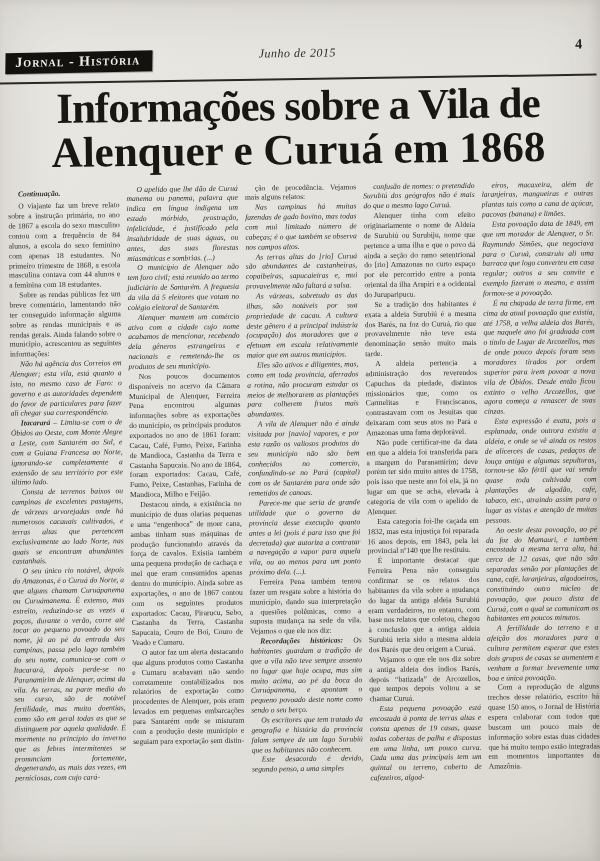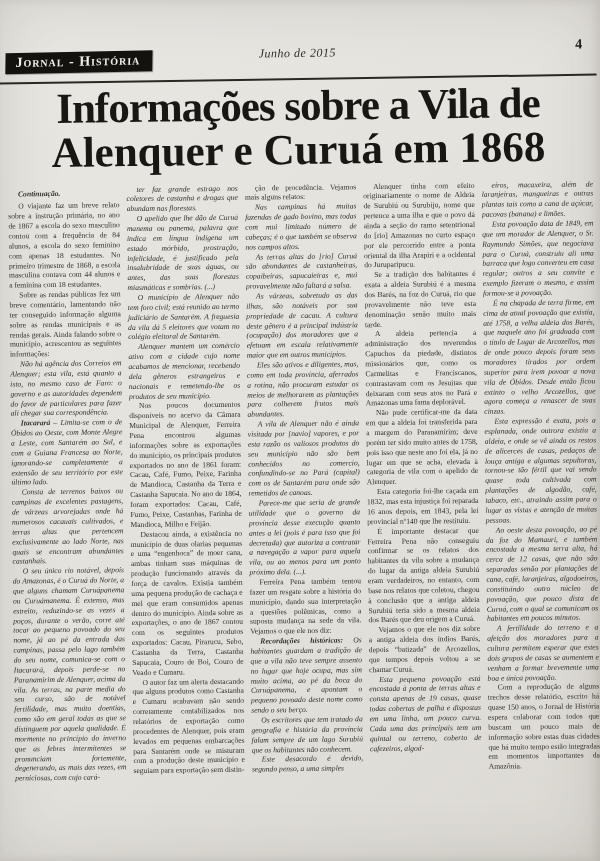--- a/index.html
+++ b/index.html
@@ -65,21 +65,20 @@
       <div class="col">
           <p class="bi gap">Continuação.</p>
           <p class="gap">O viajante faz um breve relato sobre a instrução primária, no ano de 1867 a escola do sexo masculino contou com a frequência de 84 alunos, a escola do sexo feminino com apenas 18 estudantes. No primeiro trimestre de 1868, a escola masculina contava com 44 alunos e a feminina com 18 estudantes.</p>
           <p>Sobre as rendas públicas fez um breve comentário, lamentando não ter conseguido informação alguma sobre as rendas municipais e as rendas gerais. Ainda falando sobre o município, acrescentou as seguintes informações:</p>
           <p class="it">Não há agência dos Correios em Alenquer; esta vila, está quanto a isto, no mesmo caso de Faro: o governo e as autoridades dependem do favor de particulares para fazer ali chegar sua correspondência.</p>
           <p class="it"><strong class="lead">Itacarará </strong>– Limita-se com o de Óbidos ao Oeste, com Monte Alegre a Leste, com Santarém ao Sul, e com a Guiana Francesa ao Norte, ignorando-se completamente a extensão de seu território por este último lado.</p>
           <p class="it">Consta de terrenos baixos ou campinas de excelentes pastagens, de várzeas arvorejadas onde há numerosos cacauais cultivados, e terras altas que pertencem exclusivamente ao lado Norte, nas quais se encontram abundantes castanhais.</p>
           <p class="it">O seu único rio notável, depois do Amazonas, é o Curuá do Norte, a que alguns chamam Curuápanema ou Curuámanema. É extenso, mas estreito, reduzindo-se as vezes a poços, durante o verão, corre até tocar ao pequeno povoado do seu nome, já ao pé da entrada das campinas, passa pelo lago também do seu nome, comunica-se com o Itacarará, depois perde-se no Paranamirim de Alenquer, acima da vila. As terras, na parte media do seu curso, são de notável fertilidade, mas muito doentias, como são em geral todas as que se distinguem por aquela qualidade. É mormente no princípio do inverno que as febres intermitentes se pronunciam fortemente, degenerando, as mais das vezes, em perniciosas, com cujo cará-</p>
         </div>
       <div class="col">
-          <p class="it">ter faz grande estrago nos coletores de castanha e drogas que abundam nas florestas.</p>
           <p class="it">O apelido que lhe dão de Curuá manema ou panema, palavra que indica em língua indígena um estado mórbido, prostração, infelicidade, é justificado pela insalubridade de suas águas, ou antes, das suas florestas miasmáticas e sombrias. (...)</p>
           <p class="it">O município de Alenquer não tem foro civil; está reunido ao termo judiciário de Santarém. A freguesia da vila dá 5 eleitores que votam no colégio eleitoral de Santarém.</p>
           <p class="it">Alenquer mantem um comércio ativo com a cidade cujo nome acabamos de mencionar, recebendo dela gêneros estrangeiros e nacionais e remetendo-lhe os produtos de seu município.</p>
           <p>Nos poucos documentos disponíveis no acervo da Câmara Municipal de Alenquer, Ferreira Pena encontrou algumas informações sobre as exportações do município, os principais produtos exportados no ano de 1861 foram: Cacau, Café, Fumo, Peixe, Farinha de Mandioca, Castanha da Terra e Castanha Sapucaia. No ano de 1864, foram exportados: Cacau, Café, Fumo, Peixe, Castanhas, Farinha de Mandioca, Milho e Feijão.</p>
           <p>Destacou ainda, a existência no município de duas olarias pequenas e uma “engenhoca” de moer cana, ambas tinham suas máquinas de produção funcionando através da força de cavalos. Existia também uma pequena produção de cachaça e mel que eram consumidos apenas dentro do município. Ainda sobre as exportações, o ano de 1867 contou com os seguintes produtos exportados: Cacau, Pirarucu, Sebo, Castanha da Terra, Castanha Sapucaia, Couro de Boi, Couro de Veado e Cumaru.</p>
           <p>O autor faz um alerta destacando que alguns produtos como Castanha e Cumaru acabavam não sendo corretamente contabilizados nos relatórios de exportação como procedentes de Alenquer, pois eram levados em pequenas embarcações para Santarém onde se misturam com a produção deste município e seguiam para exportação sem distin-</p>
         </div>
       <div class="col">
           <p>ção de procedência. Vejamos mais alguns relatos:</p>
           <p class="it">Nas campinas há muitas fazendas de gado bovino, mas todas com mui limitado número de cabeças; é o que também se observa nos campos altos.</p>
@@ -87,20 +86,21 @@
           <p class="it">As várzeas, sobretudo as das ilhas, são notáveis por sua propriedade de cacau. A cultura deste gênero é a principal indústria (ocupação) dos moradores que a efetuam em escala relativamente maior que em outros municípios.</p>
           <p class="it">Eles são ativos e diligentes, mas, como em toda província, aferrados a rotina, não procuram estudar os meios de melhorarem as plantações para colherem frutos mais abundantes.</p>
           <p class="it">A vila de Alenquer não é ainda visitada por [navio] vapores, e por esta razão os valiosos produtos do seu município não são bem conhecidos no comercio, confundindo-se no Pará (capital) com os de Santarém para onde são remetidos de canoas.</p>
           <p class="it">Parece-me que seria de grande utilidade que o governo da província desse execução quanto antes a lei (pois é para isso que foi decretada) que autoriza a contratar a navegação a vapor para aquela vila, ou ao menos para um ponto próximo dela. (...).</p>
           <p>Ferreira Pena também tentou fazer um resgate sobre a história do município, dando sua interpretação a questões polêmicas, como a suposta mudança na sede da vila. Vejamos o que ele nos diz:</p>
           <p class="it"><strong class="lead">Recordações históricas: </strong>Os habitantes guardam a tradição de que a vila não teve sempre assento no lugar que hoje ocupa, mas sim muito acima, ao pé da boca do Curuápanema, e apontam o pequeno povoado deste nome como sendo o seu berço.</p>
           <p class="it">Os escritores que tem tratado da geografia e história da província falam sempre de um lago Surubiú que os habitantes não conhecem.</p>
           <p class="it">Este desacordo é devido, segundo penso, a uma simples</p>
         </div>
       <div class="col">
+          <p class="it">confusão de nomes: o pretendido Surubiú dos geógrafos não é mais do que o mesmo lago Curuá.</p>
           <p>Alenquer tinha com efeito originariamente o nome de Aldeia de Surubiú ou Surubiju, nome que pertence a uma ilha e que o povo dá ainda a seção do ramo setentrional do [rio] Amazonas no curto espaço por ele percorrido entre a ponta oriental da ilha Arapiri e a ocidental do Juruparipucu.</p>
           <p>Se a tradição dos habitantes é exata a aldeia Surubiú é a mesma dos Barés, na foz do Curuá, rio que provavelmente não teve esta denominação senão muito mais tarde.</p>
           <p>A aldeia pertencia a administração dos reverendos Capuchos da piedade, distintos missionários que, como os Carmelitas e Franciscanos, contrastavam com os Jesuítas que deixaram com seus atos no Pará e Amazonas uma fama deplorável.</p>
           <p>Não pude certificar-me da data em que a aldeia foi transferida para a margem do Paranamirim; deve porém ter sido muito antes de 1758, pois isso que neste ano foi ela, já no lugar em que se acha, elevada à categoria de vila com o apelido de Alenquer.</p>
           <p>Esta categoria foi-lhe caçada em 1832, mas esta injustiça foi reparada 16 anos depois, em 1843, pela lei provincial nº140 que lhe restituiu.</p>
           <p>É importante destacar que Ferreira Pena não conseguiu confirmar se os relatos dos habitantes da vila sobre a mudança do lugar da antiga aldeia Surubiú eram verdadeiros, no entanto, com base nos relatos que coletou, chegou à conclusão que a antiga aldeia Surubiú teria sido a mesma aldeia dos Barés que deu origem a Curuá.</p>
           <p>Vejamos o que ele nos diz sobre a antiga aldeia dos índios Barés, depois “batizada” de Arcozellos, que tempos depois voltou a se chamar Curuá.</p>
           <p class="it">Esta pequena povoação está encostada à ponta de terras altas e consta apenas de 19 casas, quase todas cobertas de palha e dispostas em uma linha, um pouco curva. Cada uma das principais tem um quintal ou terreno, coberto de cafezeiros, algod-</p>
         </div>
       <div class="col">

